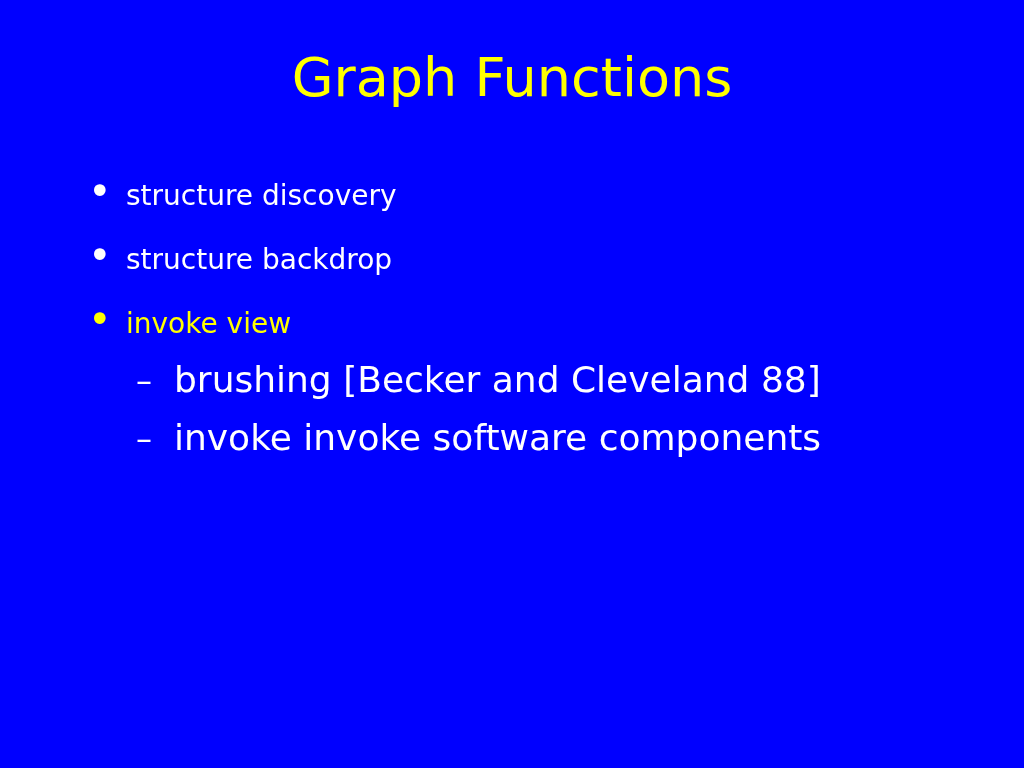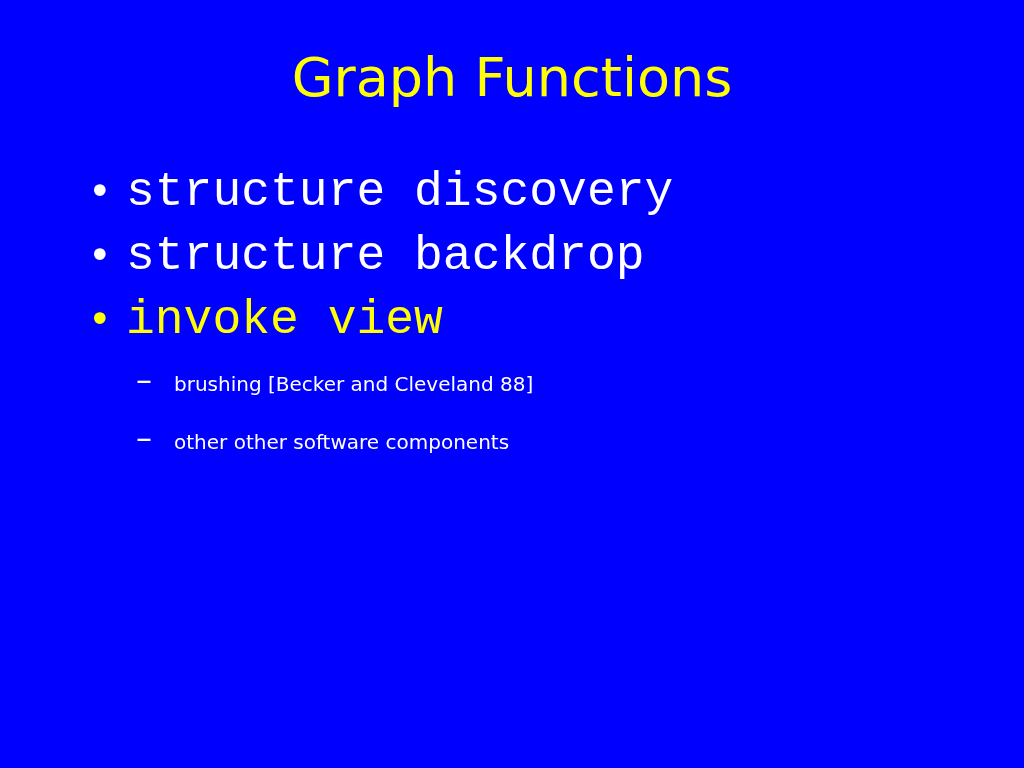--- a/index.html
+++ b/index.html
@@ -60,39 +60,38 @@
     padding-left: 88px;
   }
   .level1 .marker {
     width: 38px;
     flex: 0 0 38px;
     font-size: 40px;
     line-height: 46px;
     text-align: left;
   }
   .level1 .btext {
-    font-size: 48px;
+    font-size: 28px;
     line-height: 46px;
-    font-family: Liberation Mono, monospace;
   }
 
   
   .level2 {
     height: 58px;
     padding-left: 136px;
   }
   .level2 .marker {
     width: 38px;
     flex: 0 0 38px;
     font-size: 32px;
     line-height: 40px;
     text-align: left;
   }
   .level2 .btext {
-    font-size: 20px;
+    font-size: 36px;
     line-height: 40px;
   }
 
   .c-white { color: #ffffff; }
   .c-yellow { color: #ffff00; }
 </style>
 </head>
 <body>
 
 <div class="slide">
@@ -116,17 +115,17 @@
       <span class="btext c-yellow">invoke view</span>
     </div>
 
     <div class="bullet-row level2">
       <span class="marker c-white">–</span>
       <span class="btext c-white">brushing [Becker and Cleveland 88]</span>
     </div>
 
     <div class="bullet-row level2">
       <span class="marker c-white">–</span>
-      <span class="btext c-white">other other software components</span>
+      <span class="btext c-white">invoke invoke software components</span>
     </div>
 
   </div>
 </div>
 
 </body></html>

